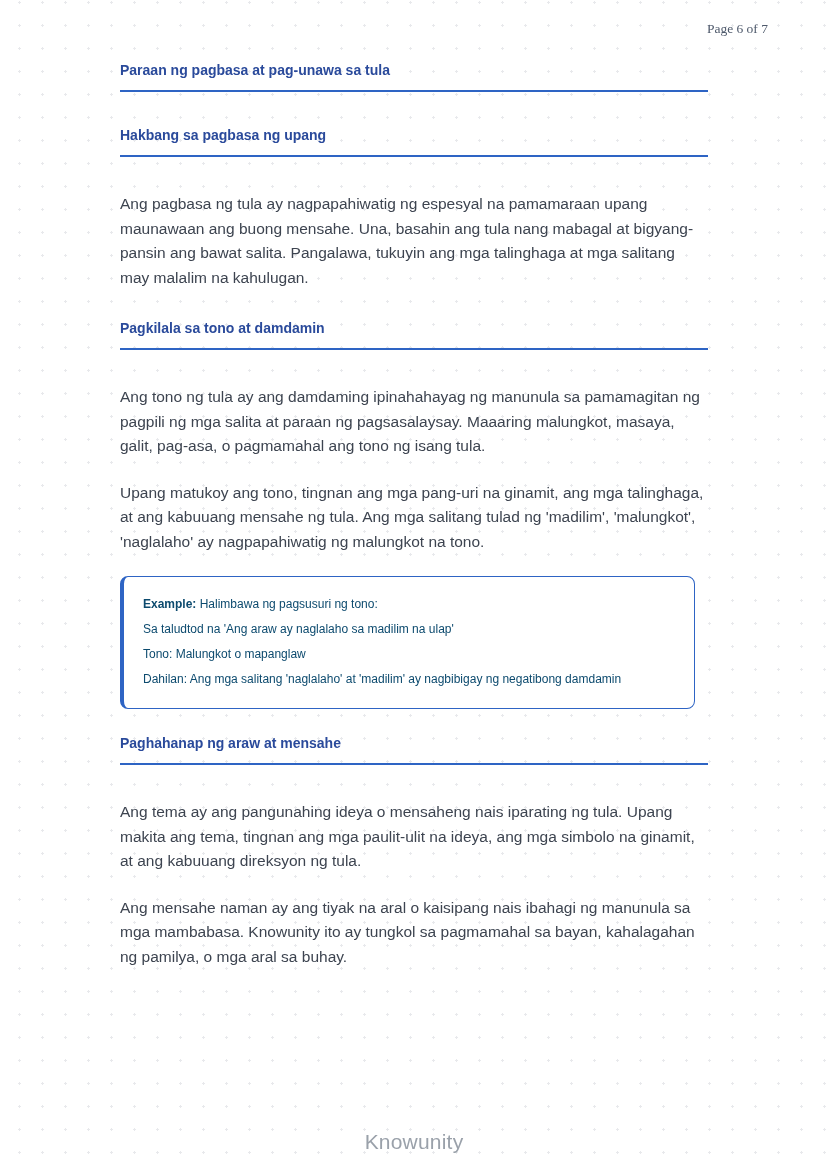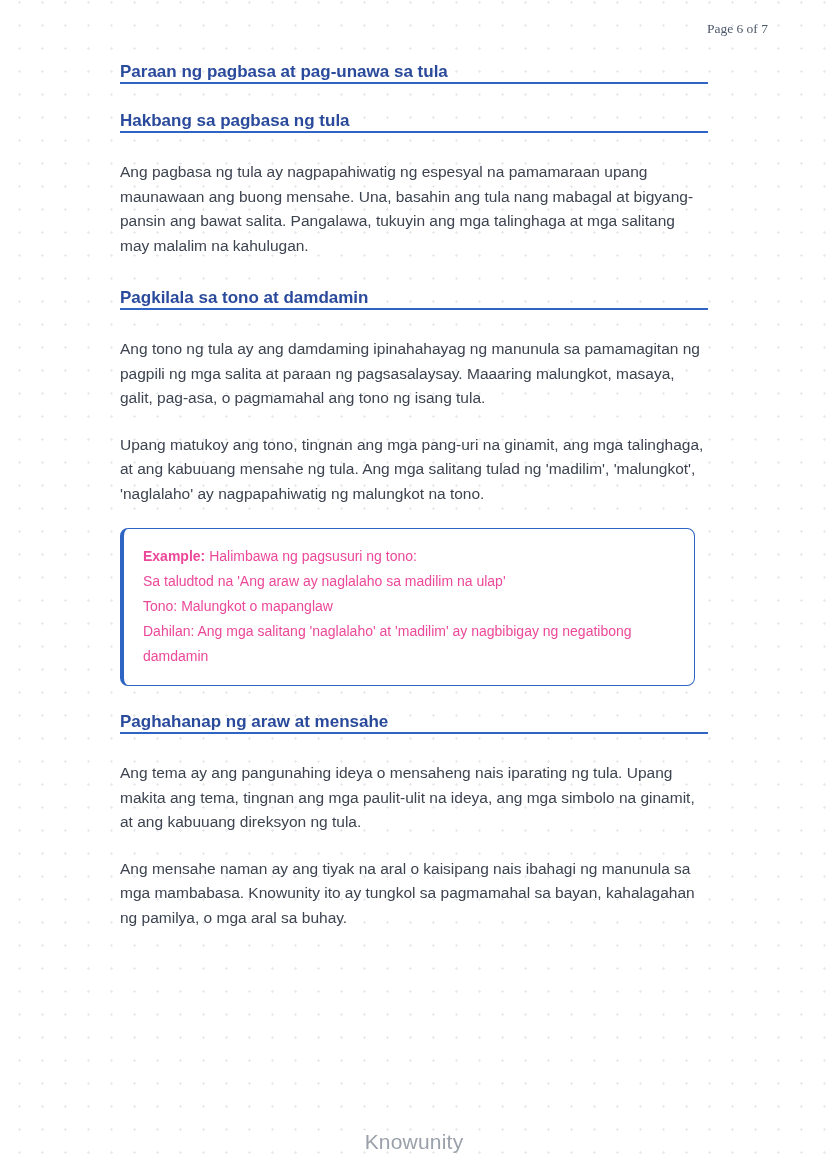--- a/index.html
+++ b/index.html
@@ -31,49 +31,49 @@
   }
 
   .content {
     position: absolute;
     top: 62px;
     left: 120px;
     width: 588px;
   }
 
   .section-heading {
-    font-size: 17px;
+    font-size: 14px;
     font-weight: bold;
     color: #2a4a9b;
-    padding-bottom: 0;
+    padding-bottom: 12px;
     border-bottom: 2px solid #2e64c4;
-    margin-bottom: 27px;
+    margin-bottom: 35px;
   }
 
   .section-heading.not-first {
     margin-top: 30px;
   }
 
   .para {
     font-size: 15.5px;
     line-height: 24.5px;
     color: #3d4450;
     margin-bottom: 22px;
   }
 
   .example-box {
     border: 1px solid #2e64c4;
     border-left: 4px solid #2e64c4;
     border-radius: 8px;
     padding: 15px 20px 16px 19px;
     margin: 20px 13px 26px 0;
     background: #ffffff;
-    font-size: 14px;
+    font-size: 12px;
     line-height: 25px;
-    color: #ec4899;
+    color: #0c4a6e;
   }
 
   .example-label {
     font-weight: bold;
   }
 
   .footer-brand {
     position: absolute;
     bottom: 17px;
     left: 0;
@@ -89,21 +89,21 @@
 <body>
 
 <div class="page">
 
   <div class="page-indicator">Page 6 of 7</div>
 
   <div class="content">
 
     <div class="section-heading">Paraan ng pagbasa at pag-unawa sa tula</div>
 
-    <div class="section-heading">Hakbang sa pagbasa ng tula</div>
+    <div class="section-heading">Hakbang sa pagbasa ng upang</div>
 
     <p class="para">Ang pagbasa ng tula ay nagpapahiwatig ng espesyal na pamamaraan upang maunawaan ang buong mensahe. Una, basahin ang tula nang mabagal at bigyang-pansin ang bawat salita. Pangalawa, tukuyin ang mga talinghaga at mga salitang may malalim na kahulugan.</p>
 
 
     <div class="section-heading not-first">Pagkilala sa tono at damdamin</div>
 
     <p class="para">Ang tono ng tula ay ang damdaming ipinahahayag ng manunula sa pamamagitan ng pagpili ng mga salita at paraan ng pagsasalaysay. Maaaring malungkot, masaya, galit, pag-asa, o pagmamahal ang tono ng isang tula.</p>
 
     <p class="para">Upang matukoy ang tono, tingnan ang mga pang-uri na ginamit, ang mga talinghaga, at ang kabuuang mensahe ng tula. Ang mga salitang tulad ng 'madilim', 'malungkot', 'naglalaho' ay nagpapahiwatig ng malungkot na tono.</p>
 

